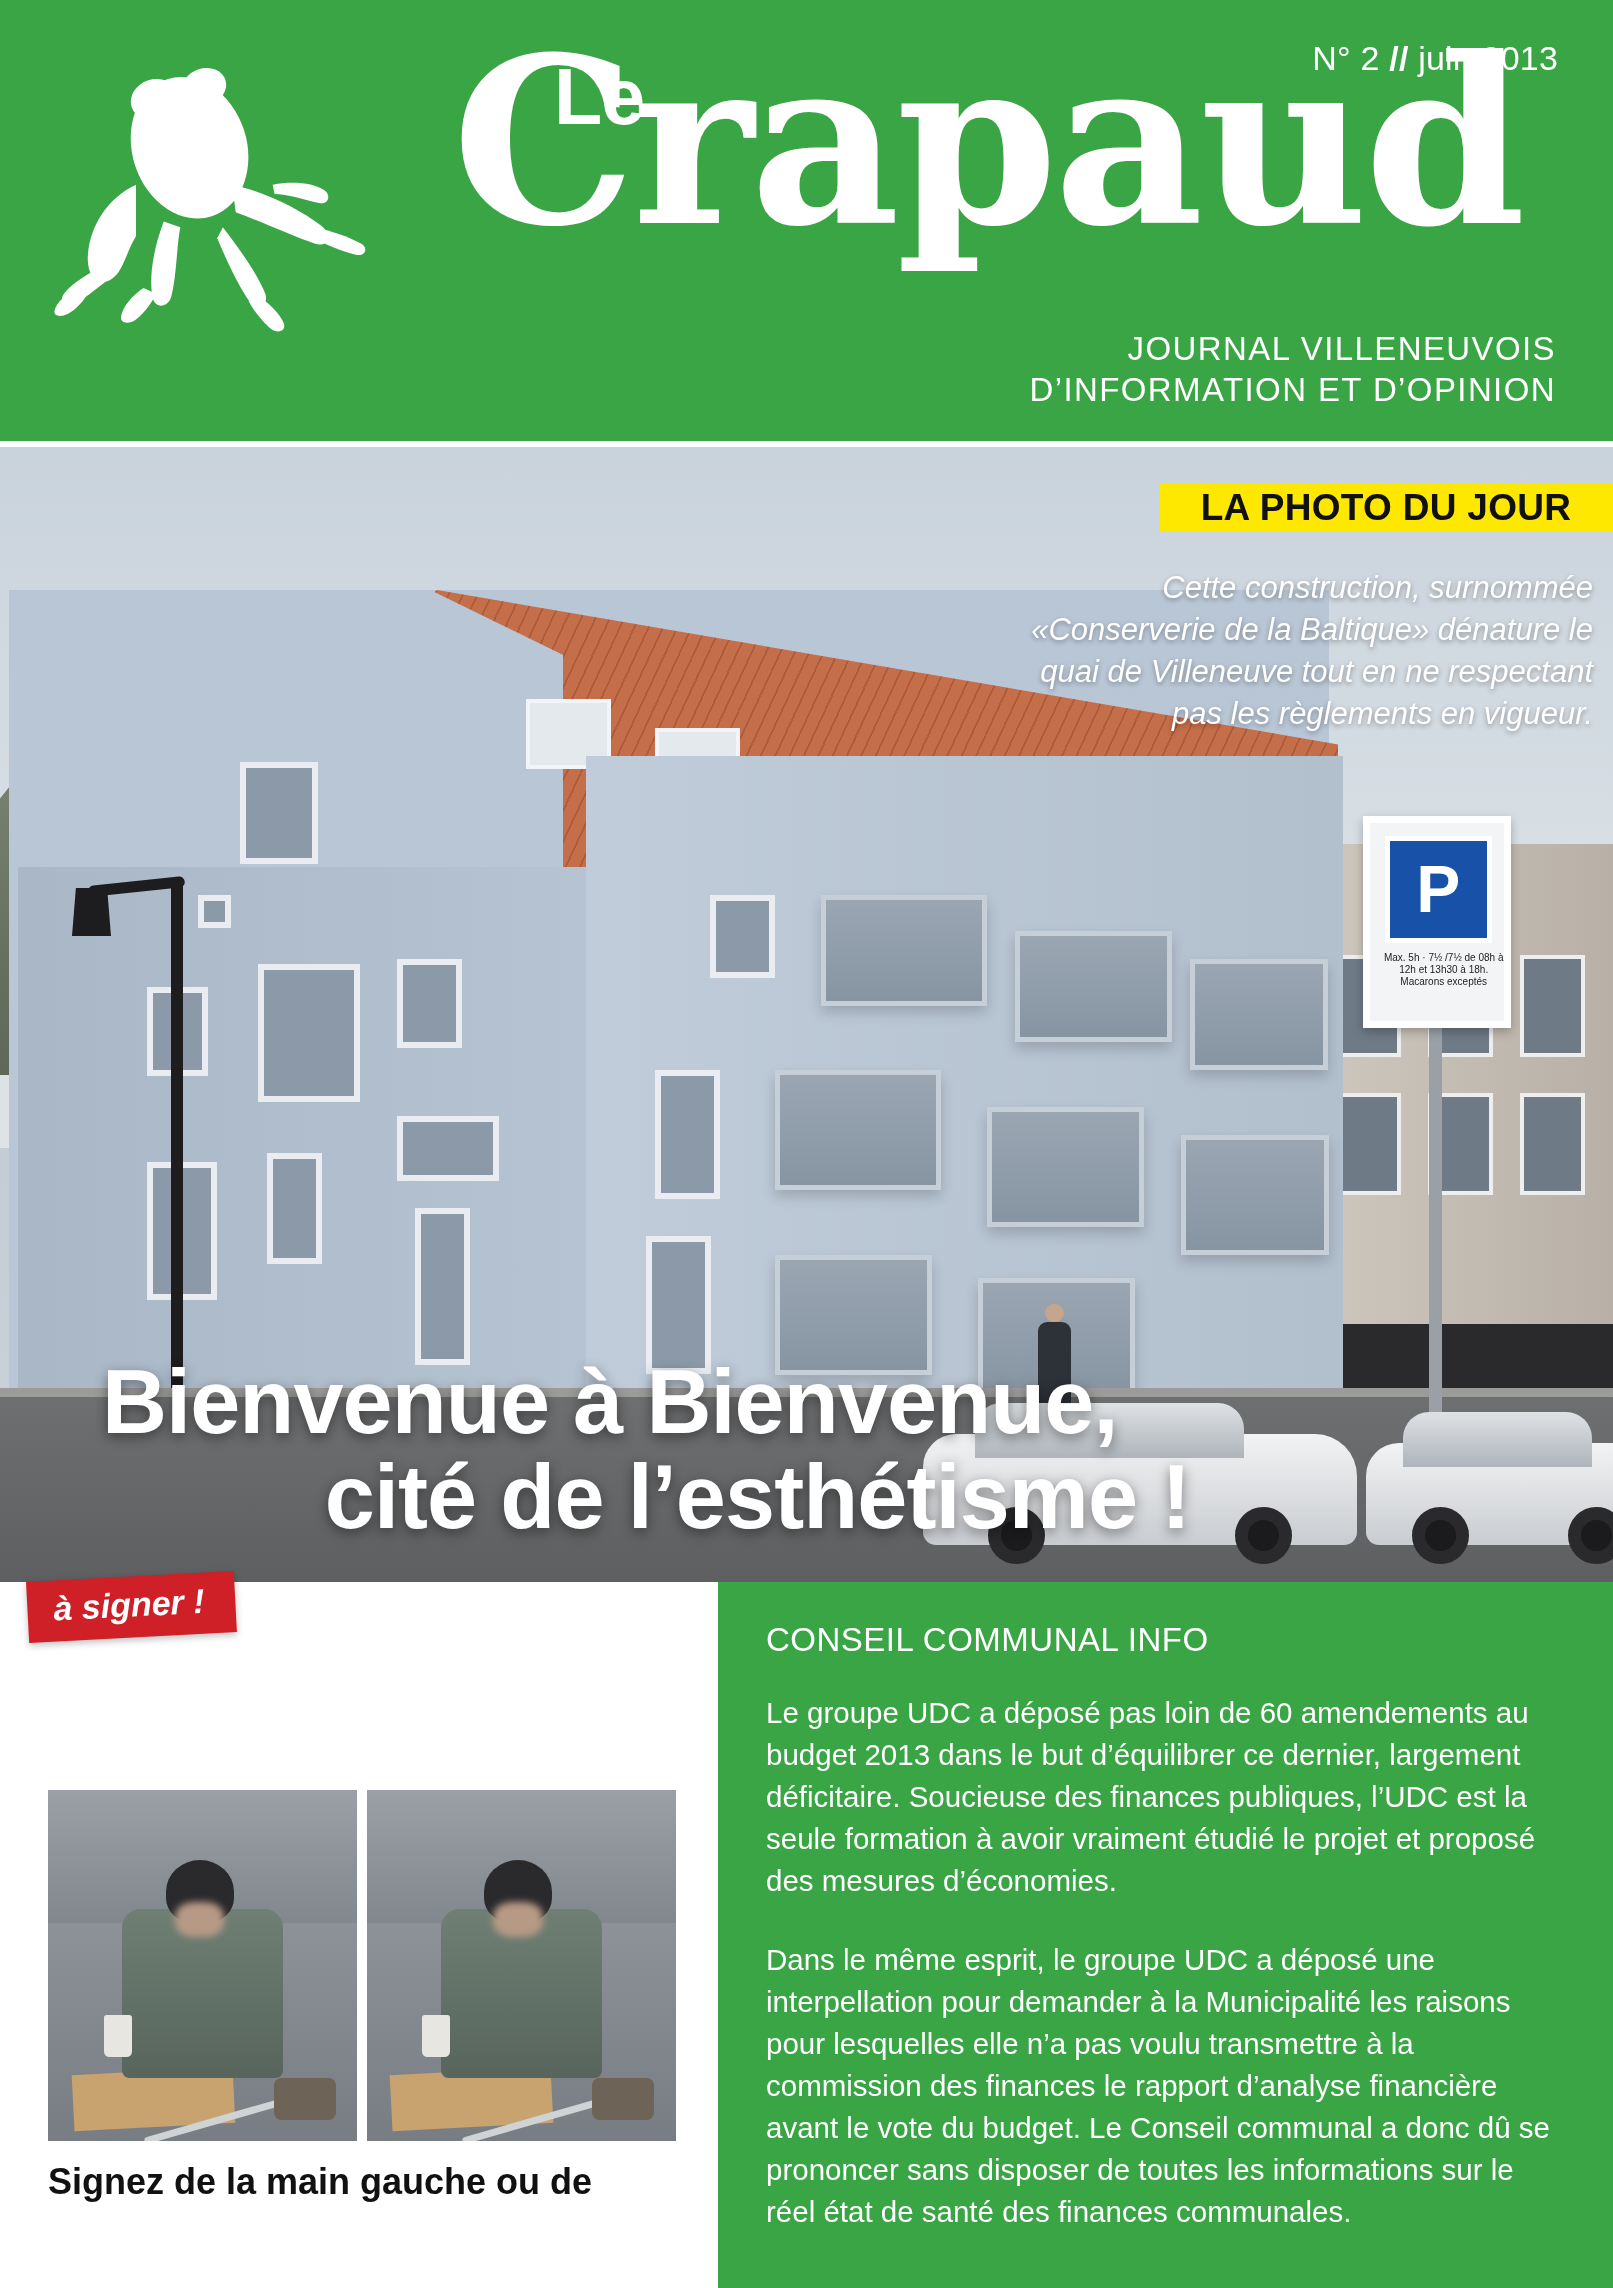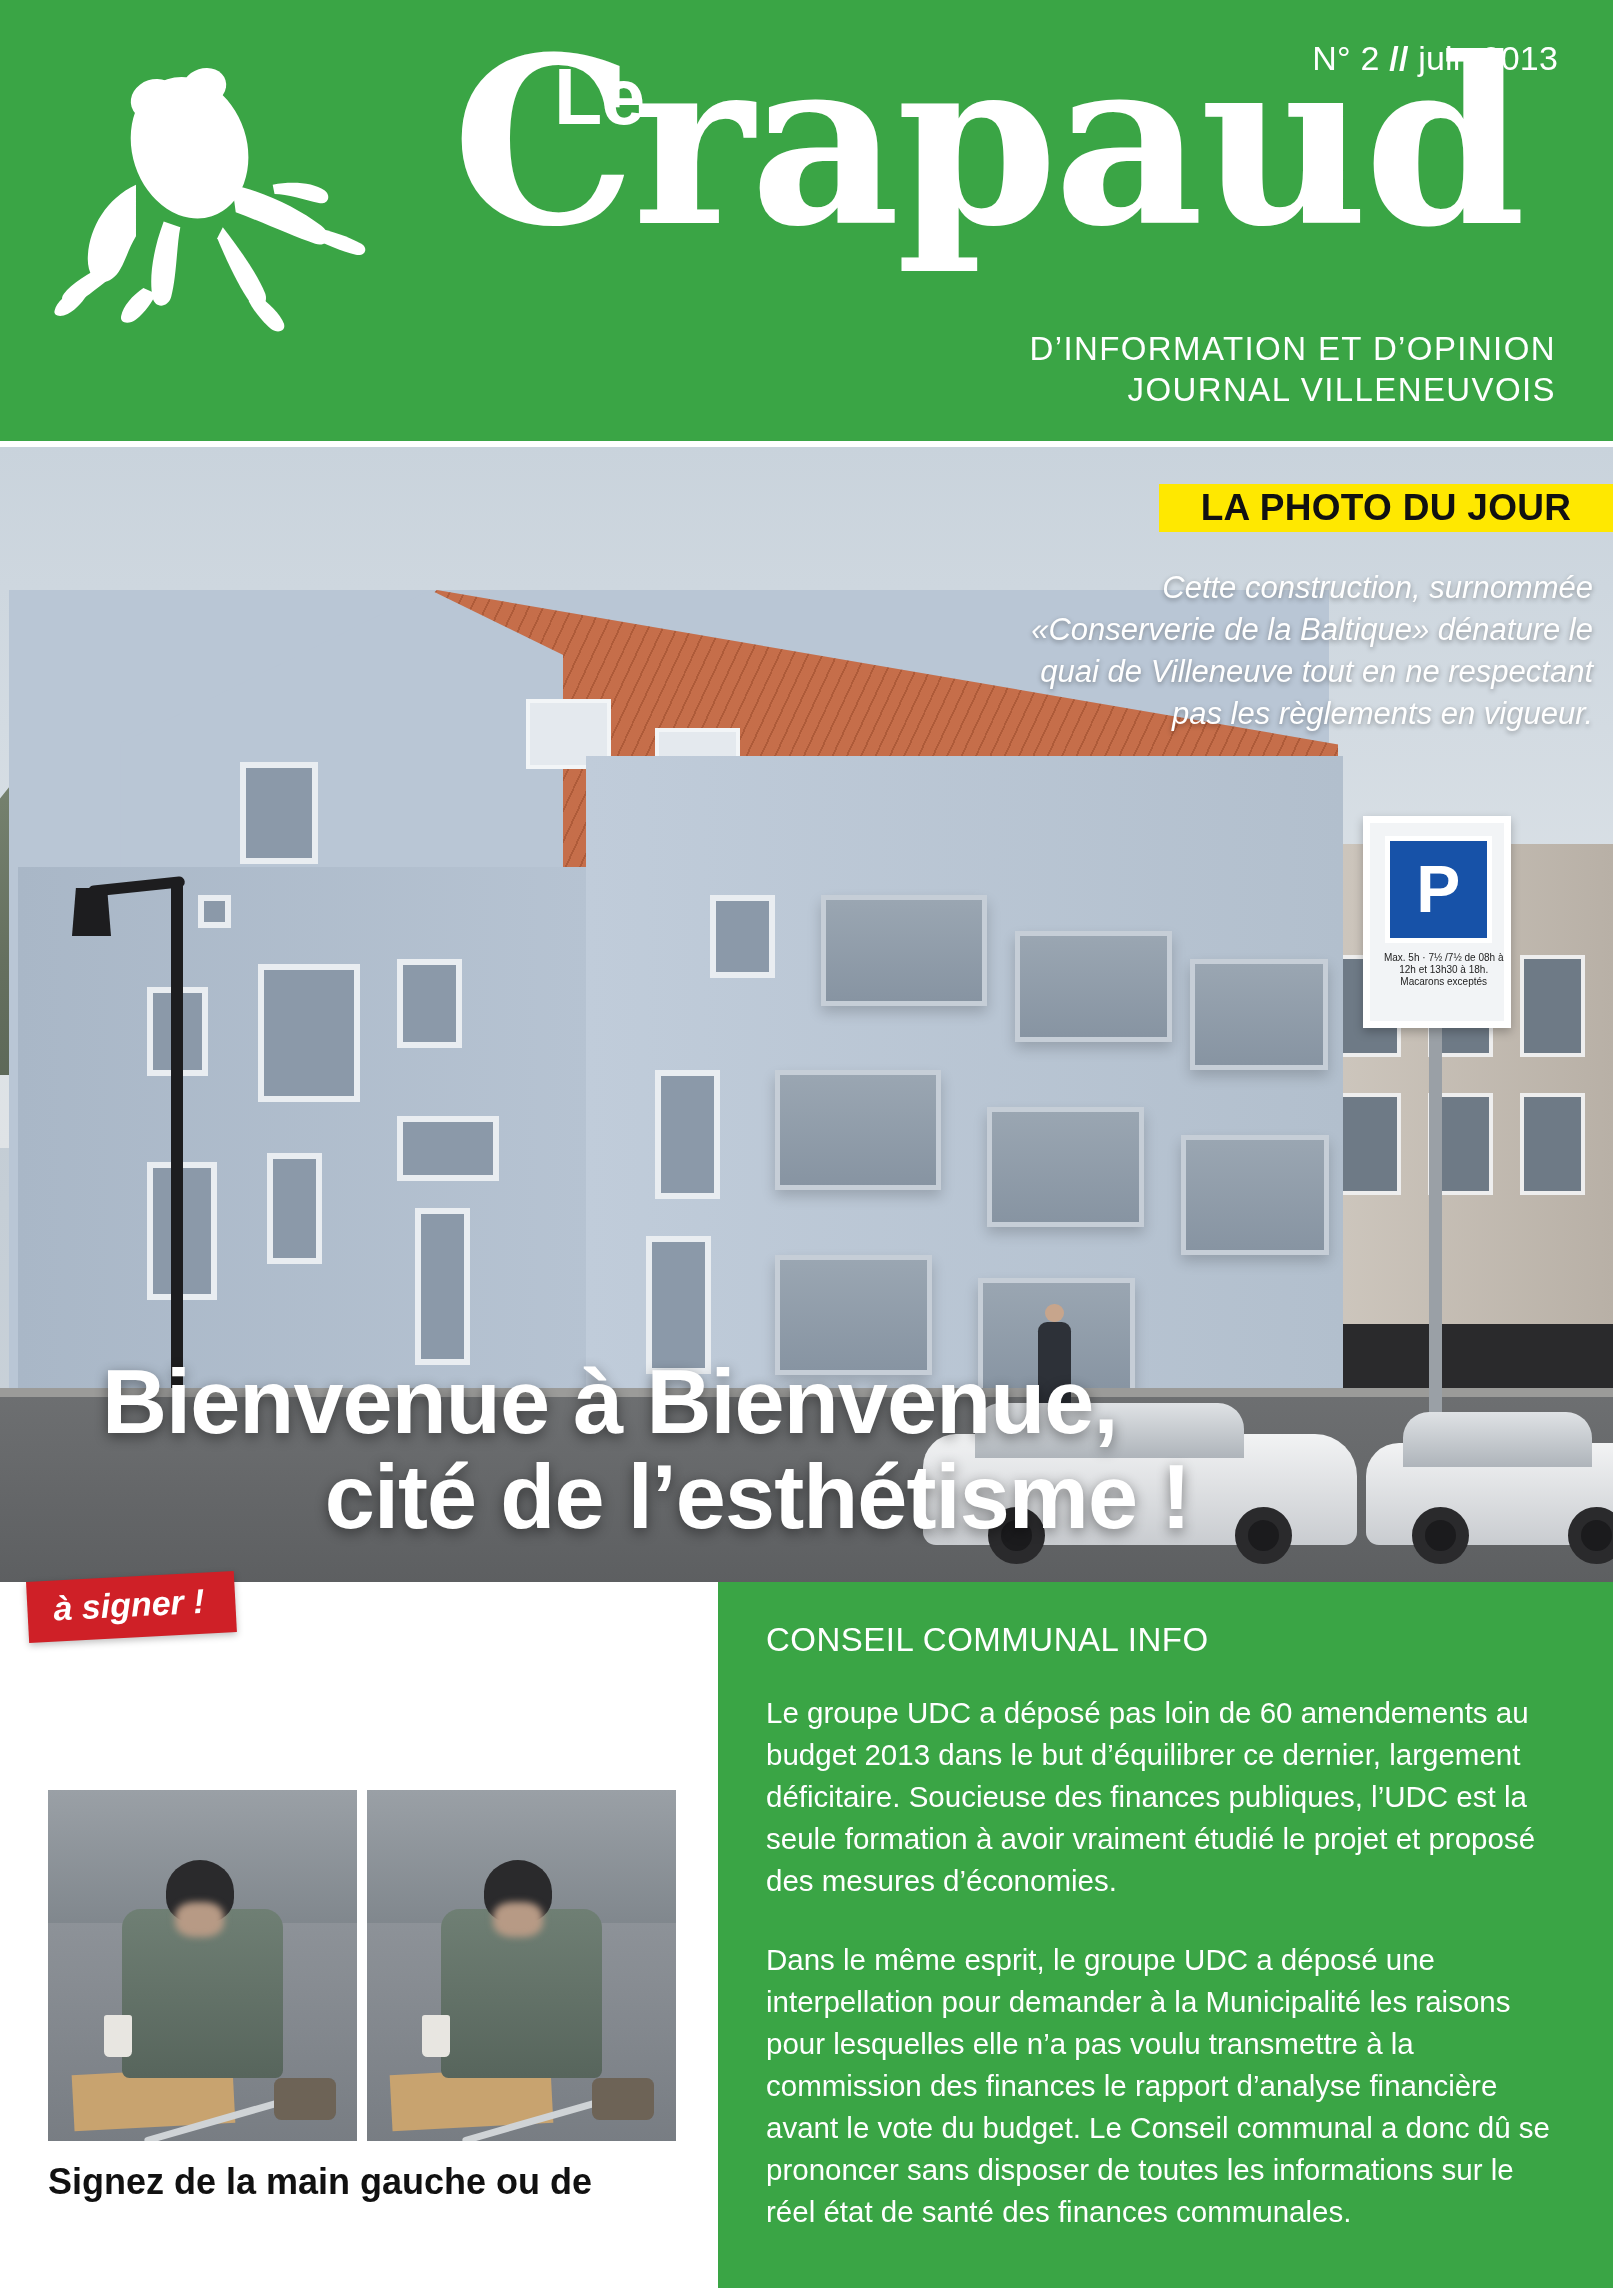--- a/index.html
+++ b/index.html
@@ -420,22 +420,22 @@
   <div class="issue-line">
     <span class="num">N° 2</span>
     <span class="sep">//</span>
     <span>juin 2013</span>
   </div>
 
   <div class="title-le">Le</div>
   <div class="title-crapaud">Crapaud</div>
 
   <div class="subtitle">
+    <div>JOURNAL VILLENEUVOIS</div>
     <div>D’INFORMATION ET D’OPINION</div>
-    <div>JOURNAL VILLENEUVOIS</div>
   </div>
 </div>
 
 <div class="hero">
   <div class="sky"></div>
   <div class="mountain"></div>
 
   <div class="right-bldg">
     <div class="rw" style="left:28px; top:111px; width:65px; height:102px;"></div>
     <div class="rw" style="left:120px; top:111px; width:65px; height:102px;"></div>

